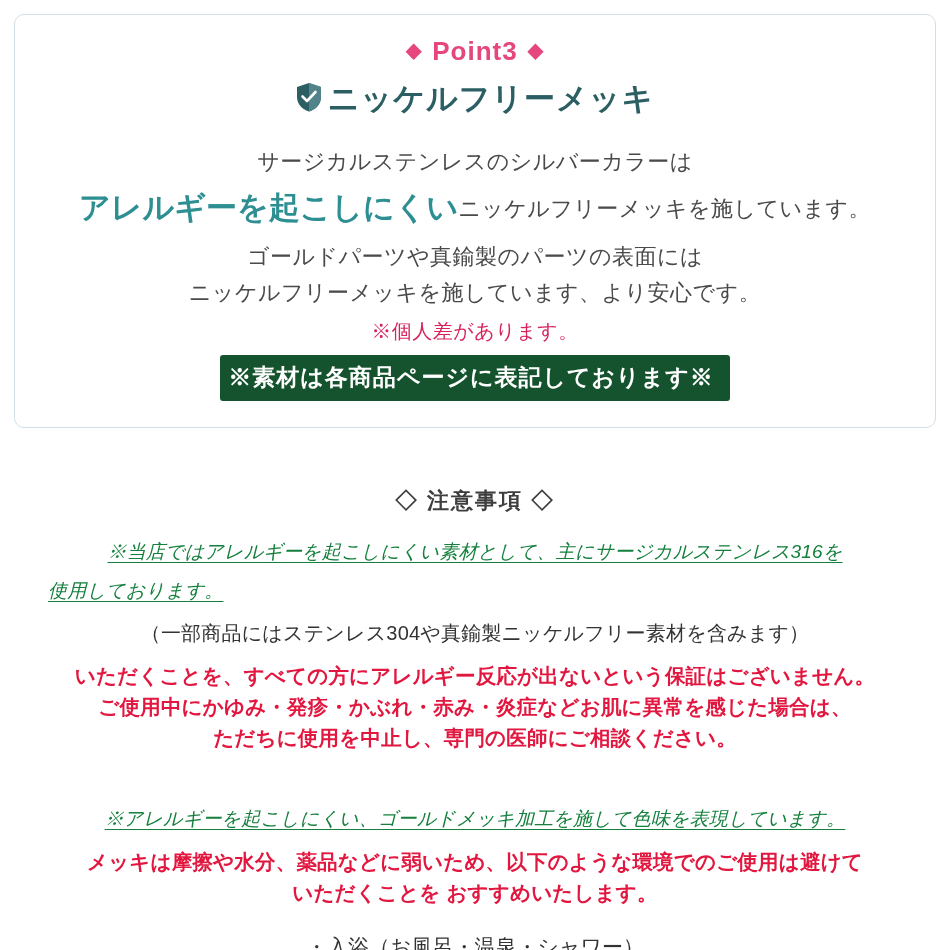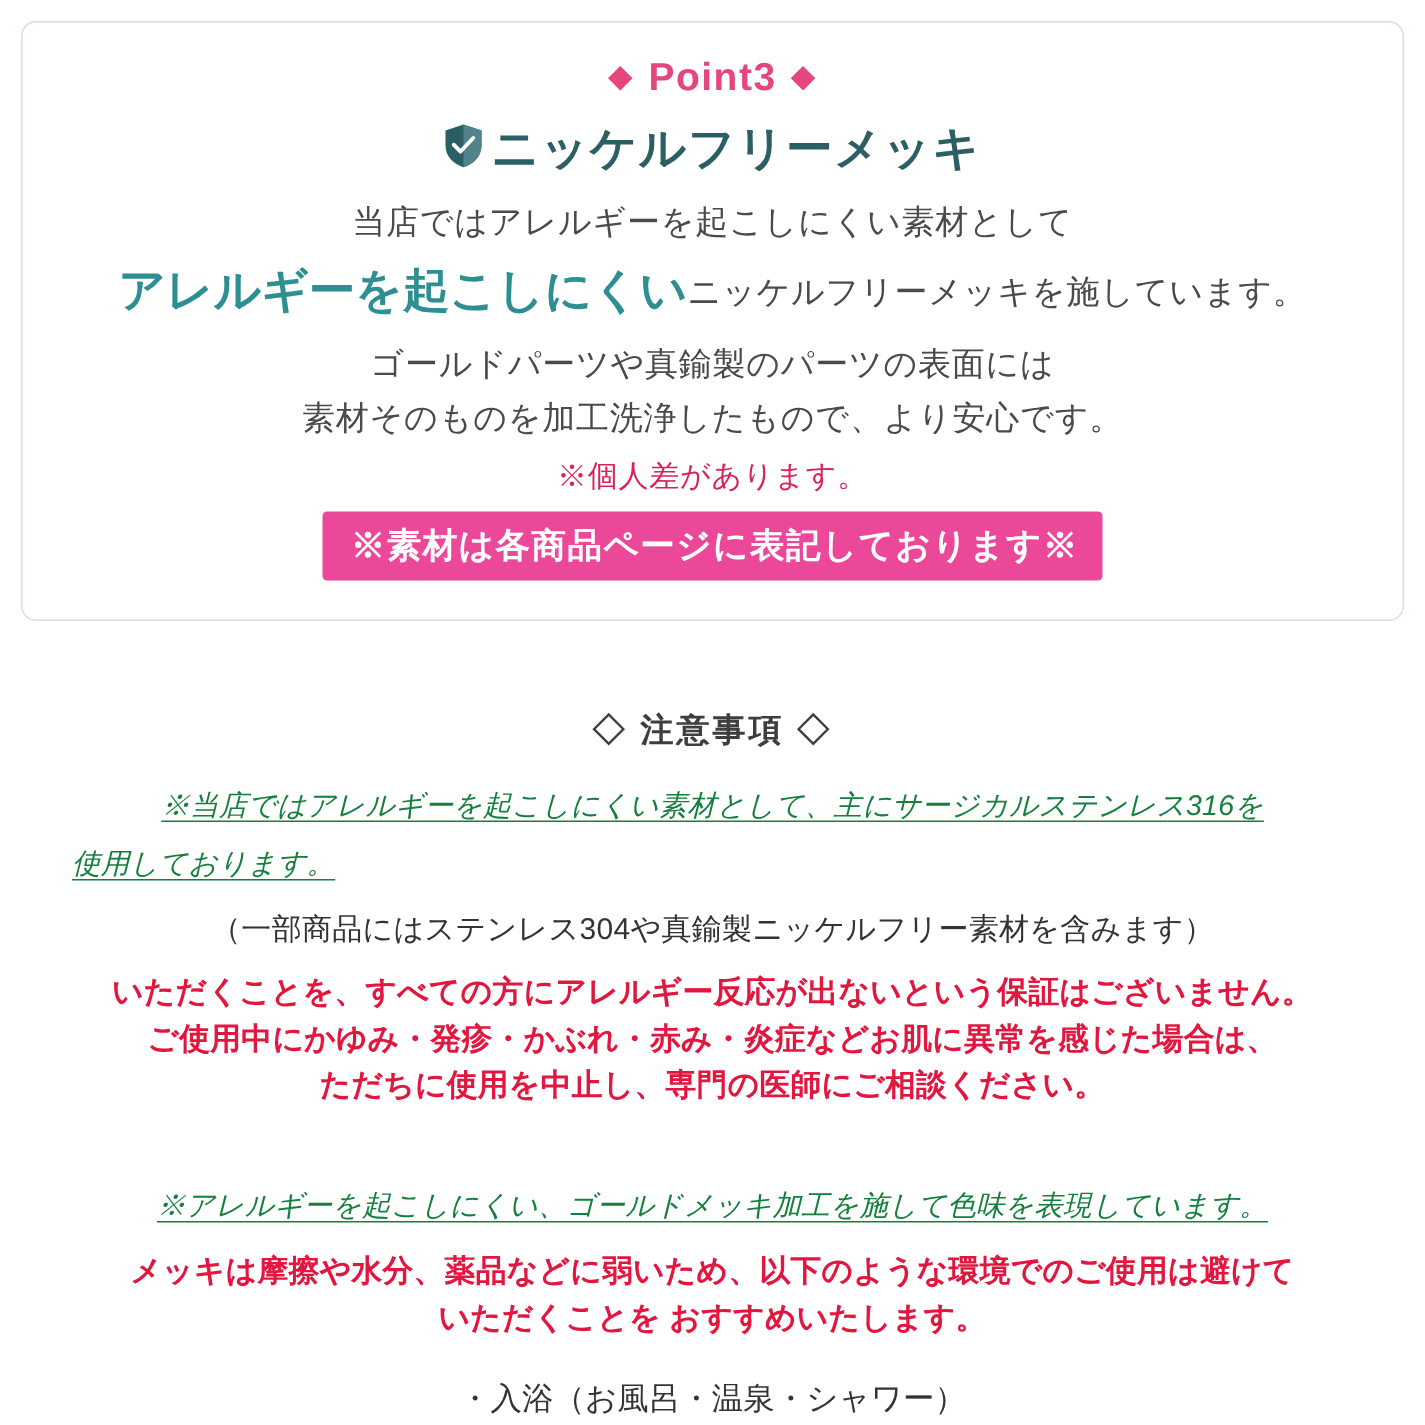--- a/index.html
+++ b/index.html
@@ -44,21 +44,21 @@
     font-size: 20px;
     vertical-align: 3px;
     margin: 0 10px;
   }
   .point-title {
     font-size: 31px;
     font-weight: bold;
     color: #2c5f63;
     letter-spacing: 1px;
     line-height: 1.25;
-    margin-bottom: 10px;
+    margin-bottom: 24px;
     white-space: nowrap;
   }
   .shield-icon {
     display: inline-block;
     vertical-align: -3px;
     margin-right: 6px;
   }
   .point-line {
     font-size: 22px;
     color: #4a4a4a;
@@ -83,26 +83,26 @@
   }
   .point-note {
     font-size: 20px;
     color: #d6245b;
     margin-top: 8px;
     letter-spacing: 0.5px;
   }
   .point-banner {
     display: inline-block;
     margin-top: 10px;
-    background: #ec4899;
+    background: #14532d;
     color: #ffffff;
     font-size: 23px;
     font-weight: bold;
     letter-spacing: 1px;
-    padding: 7px 16px 8px 19px;
+    padding: 7px 16px 8px 8px;
     border-radius: 3px;
     white-space: nowrap;
   }
 
   
   .notes {
     margin-top: 58px;
     padding: 0 8px;
     text-align: center;
   }
@@ -177,28 +177,28 @@
     <div class="point-title">
       <span class="shield-icon">
         <svg width="26" height="30" viewBox="0 0 26 30" aria-hidden="true">
           <path d="M13 1 L25 5 L25 15 C25 23 19 27.5 13 29.5 C7 27.5 1 23 1 15 L1 5 Z" fill="#2c5f63"></path>
           <path d="M13 1 L25 5 L25 15 C25 23 19 27.5 13 29.5 Z" fill="#53838a"></path>
           <path d="M6.5 14.5 L11 19 L19.5 10" stroke="#ffffff" stroke-width="2.6" fill="none" stroke-linecap="round" stroke-linejoin="round"></path>
         </svg>
       </span><span>ニッケルフリーメッキ</span>
     </div>
 
-    <div class="point-line">当店ではアレルギーを起こしにくい素材として</div>
+    <div class="point-line">サージカルステンレスのシルバーカラーは</div>
 
     <div class="point-line-emph">
       <span class="emph-big">アレルギーを起こしにくい</span><span>ニッケルフリーメッキを施しています。</span>
     </div>
 
     <div class="point-line">ゴールドパーツや真鍮製のパーツの表面には</div>
-    <div class="point-line">素材そのものを加工洗浄したもので、より安心です。</div>
+    <div class="point-line">ニッケルフリーメッキを施しています、より安心です。</div>
 
     <div class="point-note">※個人差があります。</div>
 
     <div class="point-banner">※素材は各商品ページに表記しております※</div>
   </div>
 
   <div class="notes">
 
     <div class="notes-heading">◇ 注意事項 ◇</div>
 

